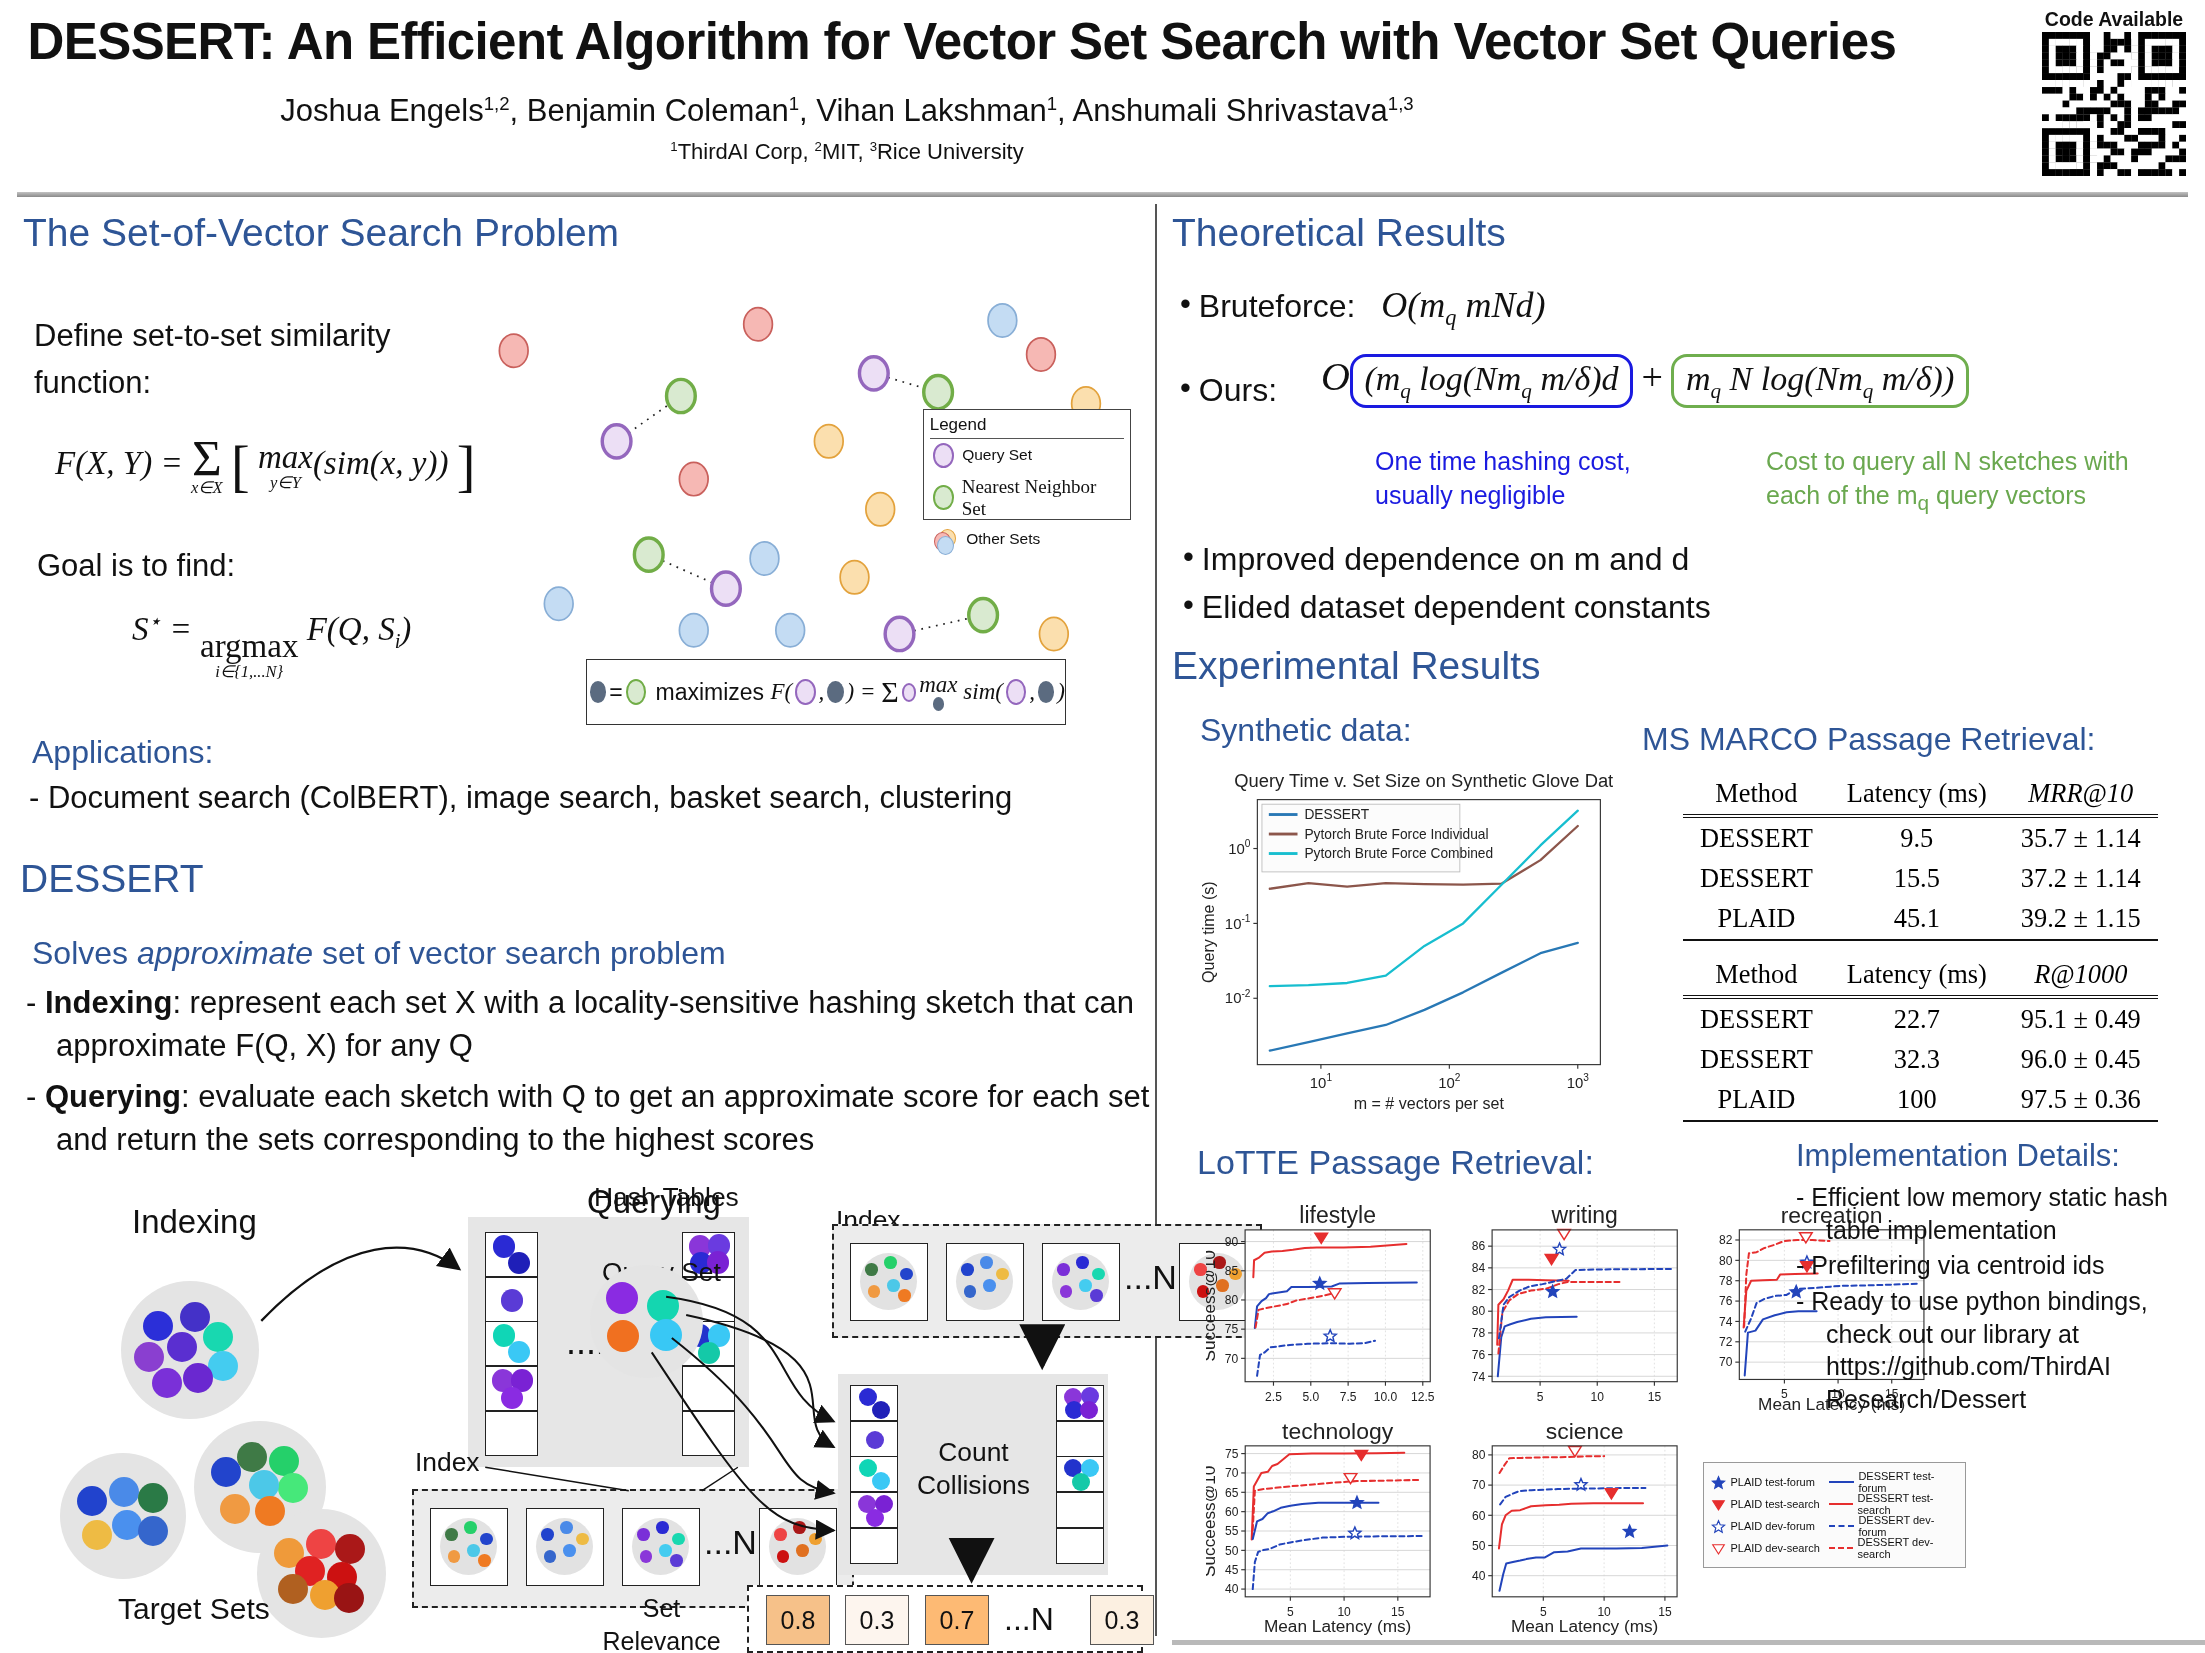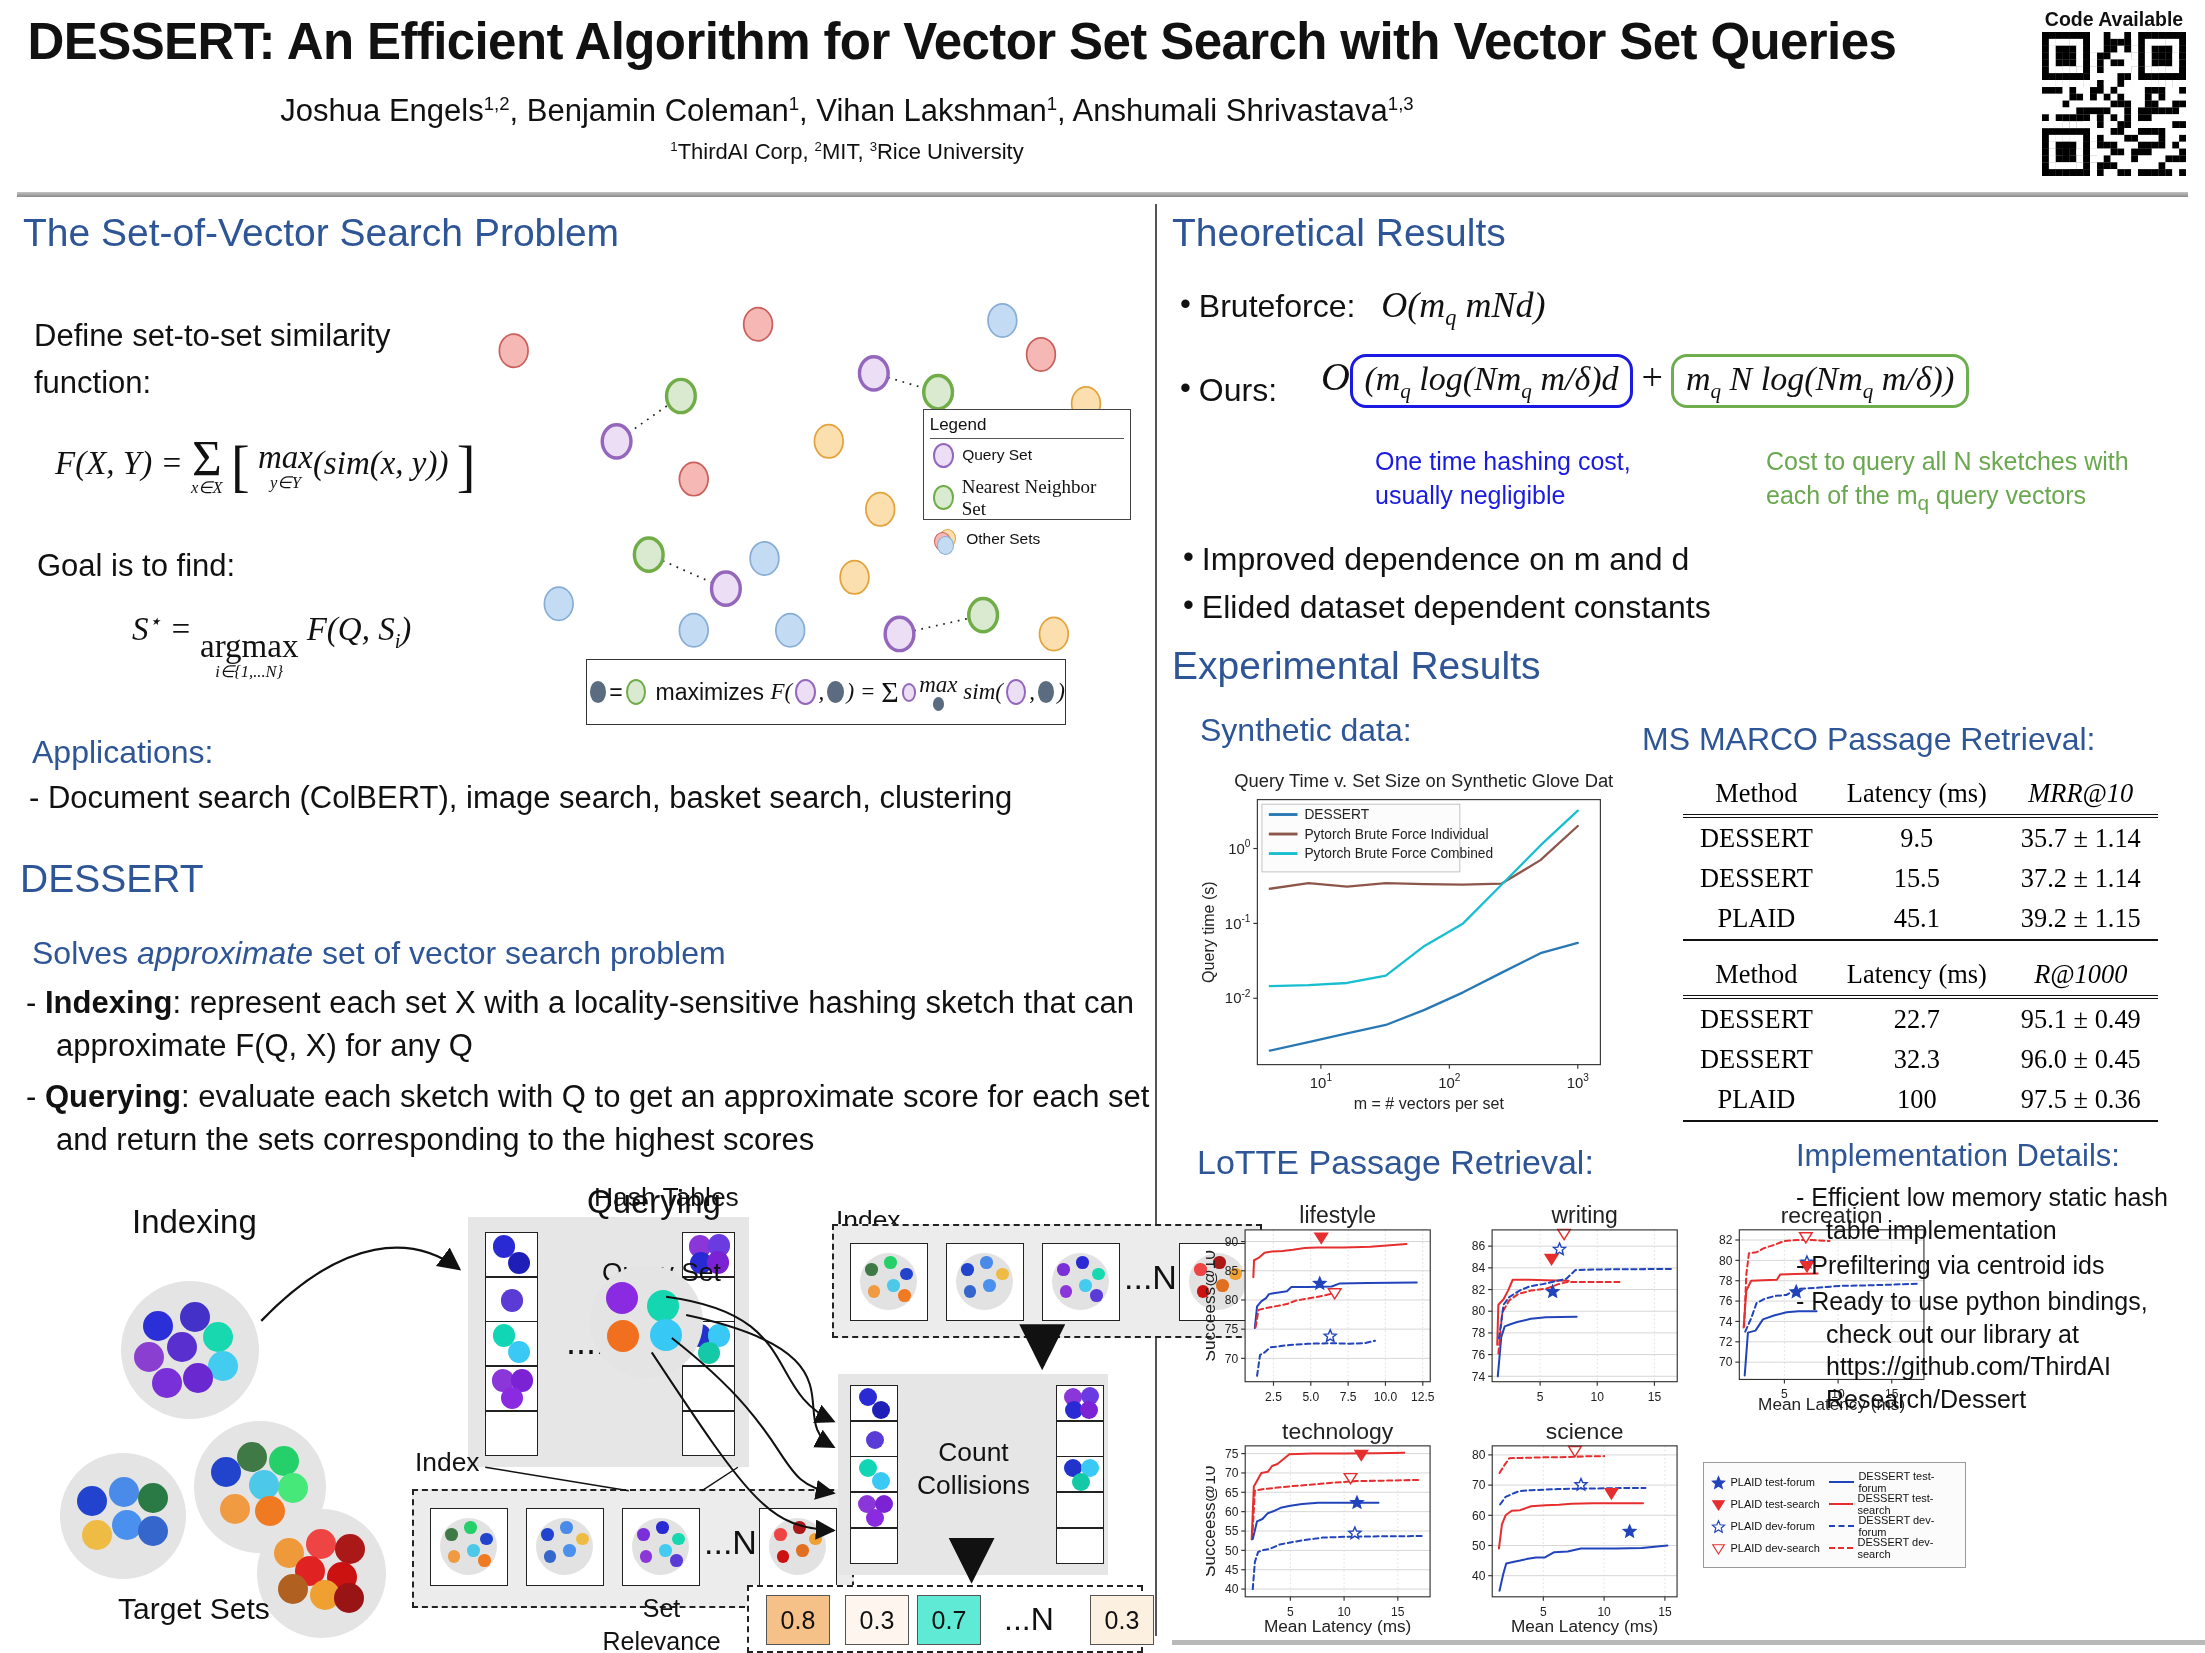--- a/index.html
+++ b/index.html
@@ -1009,21 +1009,21 @@
   <div>Count</div>
   <div>Collisions</div>
 </div>
 <div class="abs" style="left:581px;top:1592px;width:161px;text-align:center;font-size:25px;line-height:1.3">
   <div>Set Relevance</div>
 
 </div>
 <div id="scoresBox" class="abs dashedbox" style="left:747px;top:1585px;width:392px;height:64px;background:#fff">
     <div style="position: absolute; left: 17px; top: 8px; width: 62px; height: 48px; border: 1.7px solid rgb(85, 85, 85); background: rgb(246, 193, 137); display: flex; align-items: center; justify-content: center; font-size: 25px;">0.8</div>
     <div style="position: absolute; left: 96px; top: 8px; width: 62px; height: 48px; border: 1.7px solid rgb(85, 85, 85); background: rgb(253, 245, 238); display: flex; align-items: center; justify-content: center; font-size: 25px;">0.3</div>
-    <div style="position: absolute; left: 168px; top: 8px; width: 62px; height: 48px; border: 1.7px solid rgb(85, 85, 85); background: #5eead4; display: flex; align-items: center; justify-content: center; font-size: 25px;">0.7</div>
+    <div style="position: absolute; left: 176px; top: 8px; width: 62px; height: 48px; border: 1.7px solid rgb(85, 85, 85); background: #fdba74; display: flex; align-items: center; justify-content: center; font-size: 25px;">0.7</div>
     <div style="position: absolute; left: 255px; top: 13.8px; font-size: 32px;">...N</div>
     <div style="position: absolute; left: 341px; top: 8px; width: 62px; height: 48px; border: 1.7px solid rgb(85, 85, 85); background: rgb(252, 240, 225); display: flex; align-items: center; justify-content: center; font-size: 25px;">0.3</div>
   </div>
 
 <svg id="diagramOverlay" class="abs" style="left:0;top:0;pointer-events:none;z-index:6" width="2205" height="1654" viewBox="0 0 3840 2880">
     <defs>
       <marker id="arr" markerWidth="12" markerHeight="12" refX="9" refY="5" orient="auto">
         <path d="M0,0L10,5L0,10Z" fill="#111"></path>
       </marker>
     </defs>

